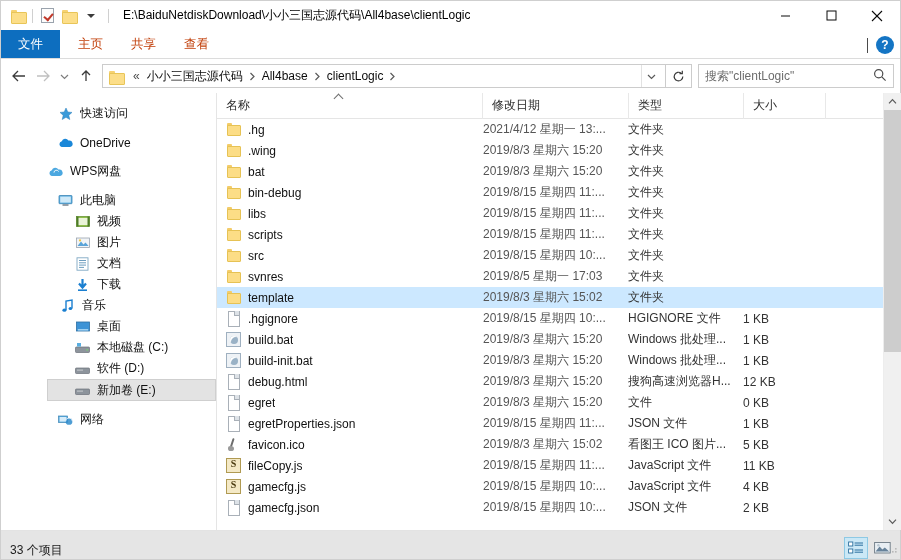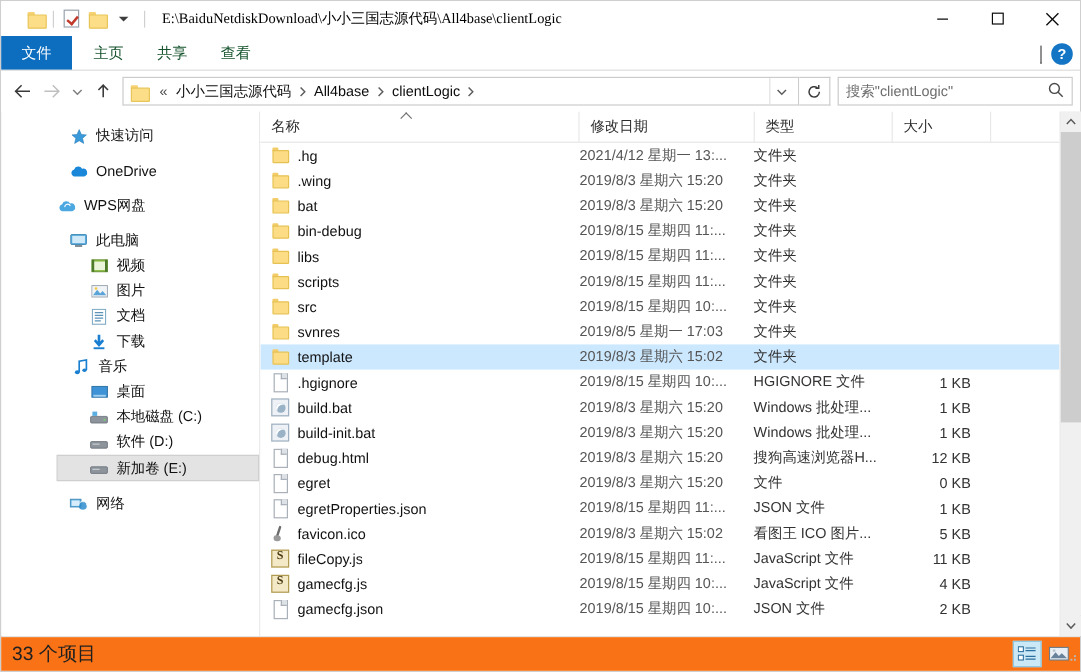--- a/index.html
+++ b/index.html
@@ -18,23 +18,22 @@
     background: #fff;
     border: 1px solid #cfcfcf;
     display: flex; flex-direction: column;
   }
 
   
   .titlebar {
     height: 29px; flex: 0 0 29px;
     display: flex; align-items: center;
     background: #ffffff;
-    padding-left: 18px;
+    padding-left: 6px;
     position: relative;
-    font-family: Liberation Serif, serif;
   }
   .qat { display: flex; align-items: center; gap: 0px; }
   .qat-btn {
     width: 22px; height: 22px;
     display: flex; align-items: center; justify-content: center;
   }
   .qat-sep {
     width: 1px; height: 14px; background: #d0d0d0; margin: 0 3px;
   }
   .folder-ico {
@@ -82,21 +81,21 @@
   
   .tabbar {
     height: 29px; flex: 0 0 29px;
     display: flex; align-items: stretch;
     background: #ffffff;
     border-bottom: 1px solid #dcdcdc;
     position: relative;
   }
   .tab {
     padding: 0 14px; display: flex; align-items: center;
-    font-size: 12.5px; color: #14532d; cursor: default;
+    font-size: 12.5px; color: #c2410c; cursor: default;
   }
   .tab.file {
     background: #0d6ebf; color: #fff; font-size: 12.5px;
     padding: 0 17px; margin-right: 4px;
   }
   .ribbon-right {
     position: absolute; right: 6px; top: 0; height: 29px;
     display: flex; align-items: center; gap: 8px;
   }
   .chev-sm {
@@ -189,21 +188,21 @@
     border-top: 1.3px solid #6f6f6f; transform: rotate(45deg);
   }
   .rows { flex: 1; overflow: hidden; position: relative; }
   .row {
     height: 21px; display: flex; align-items: center; font-size: 12px; color: #111;
   }
   .row.sel { background: #cce8ff; }
   .c-name { width: 265px; display: flex; align-items: flex-end; padding-left: 9px; min-width:0;}
   .c-date { width: 146px; color: #555; padding-left: 1px; }
   .c-type { width: 115px; color: #333; }
-  .c-size { width: 82px; color: #333; text-align: right; padding-right: 16px; }
+  .c-size { width: 82px; color: #333; text-align: left; padding-right: 16px; }
   .fname { margin-left: 7px; white-space: nowrap; overflow: hidden; text-overflow: ellipsis;}
 
   
   .ico { width: 15px; height: 15px; flex: 0 0 15px; position: relative; }
   .ico-folder::before {
     content: ""; position: absolute; left: 1px; top: 1px;
     width: 5px; height: 3px; background: #f3cc6a; border-radius:1px 1px 0 0;
   }
   .ico-folder::after {
     content: ""; position: absolute; left: 1px; top: 3px;
@@ -257,24 +256,24 @@
   .sb-track { flex: 1; width: 17px; position: relative; background: #f0f0f0; }
   .sb-thumb {
     position: absolute; left: 0; top: 0; width: 17px; height: 60%;
     background: #cdcdcd;
   }
 
   
   .statusbar {
     height: 29px; flex: 0 0 29px;
     border-top: 1px solid #e3e3e3;
-    background: #f97316;
-    display: flex; align-items: center;
+    background: #e5e5e5;
+    display: flex; align-items: flex-end;
     padding: 0 6px 0 9px;
-    font-size: 16px; color: #202020;
+    font-size: 12px; color: #202020;
     position: relative;
   }
   .status-spacer { flex: 1; }
   .viewbtn {
     width: 24px; height: 22px; display: flex; align-items: center; justify-content: center;
     margin-left: 2px;
   }
   .viewbtn.active { background: #cbe8f6; border: 1px solid #8ec9e4; }
   .corner-grip { position: absolute; right: 2px; bottom: 2px; }
 </style>

